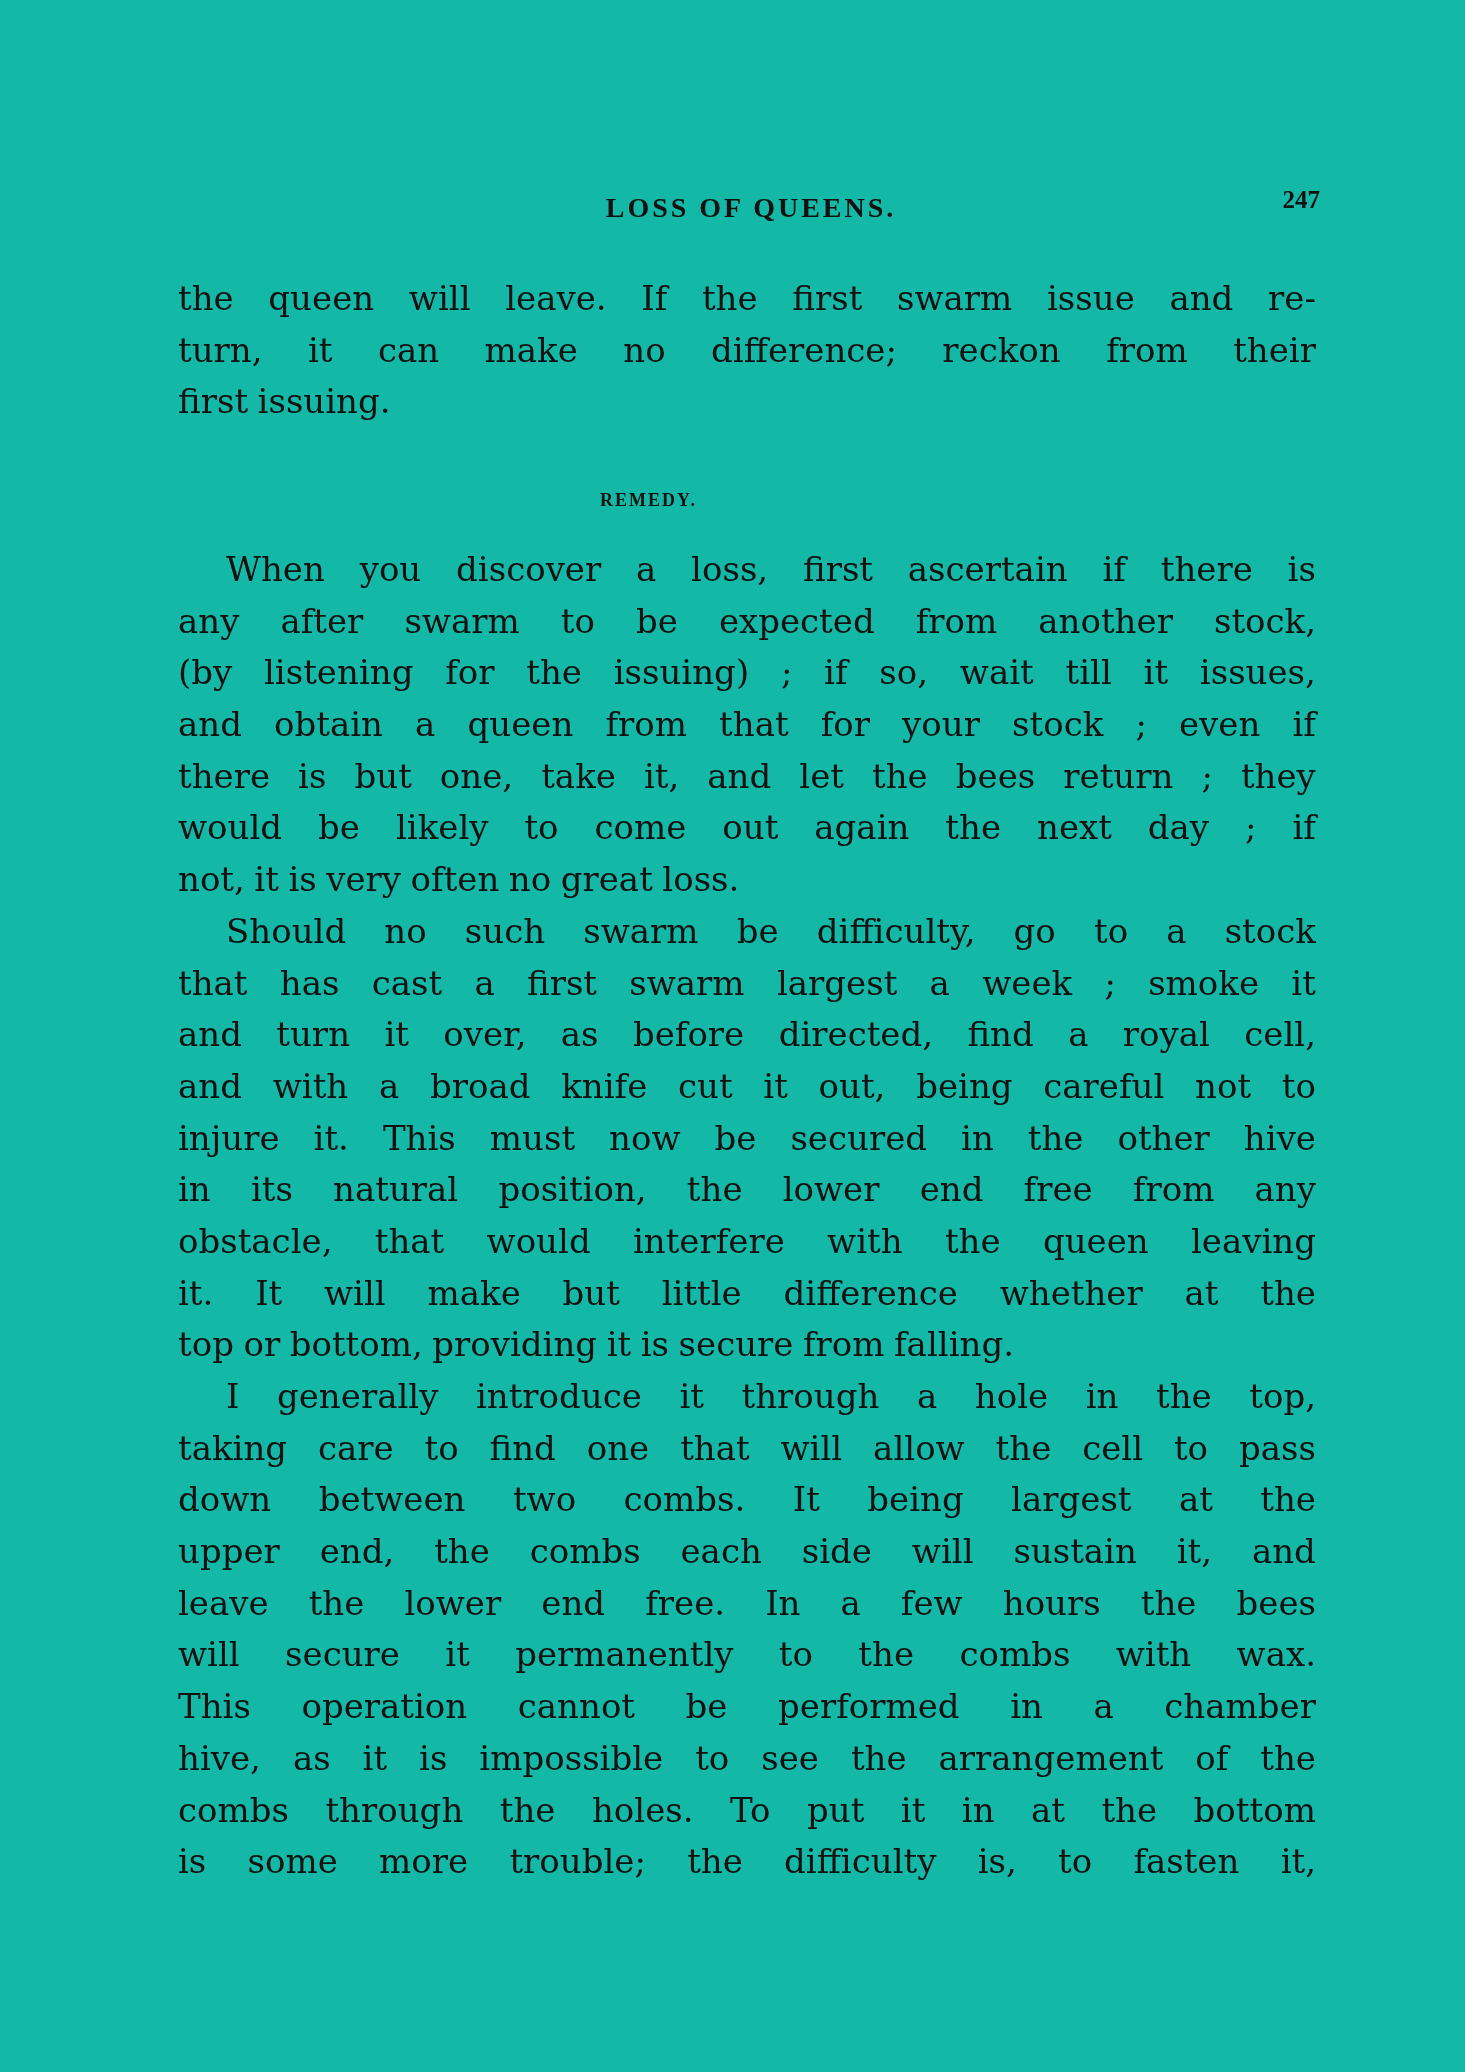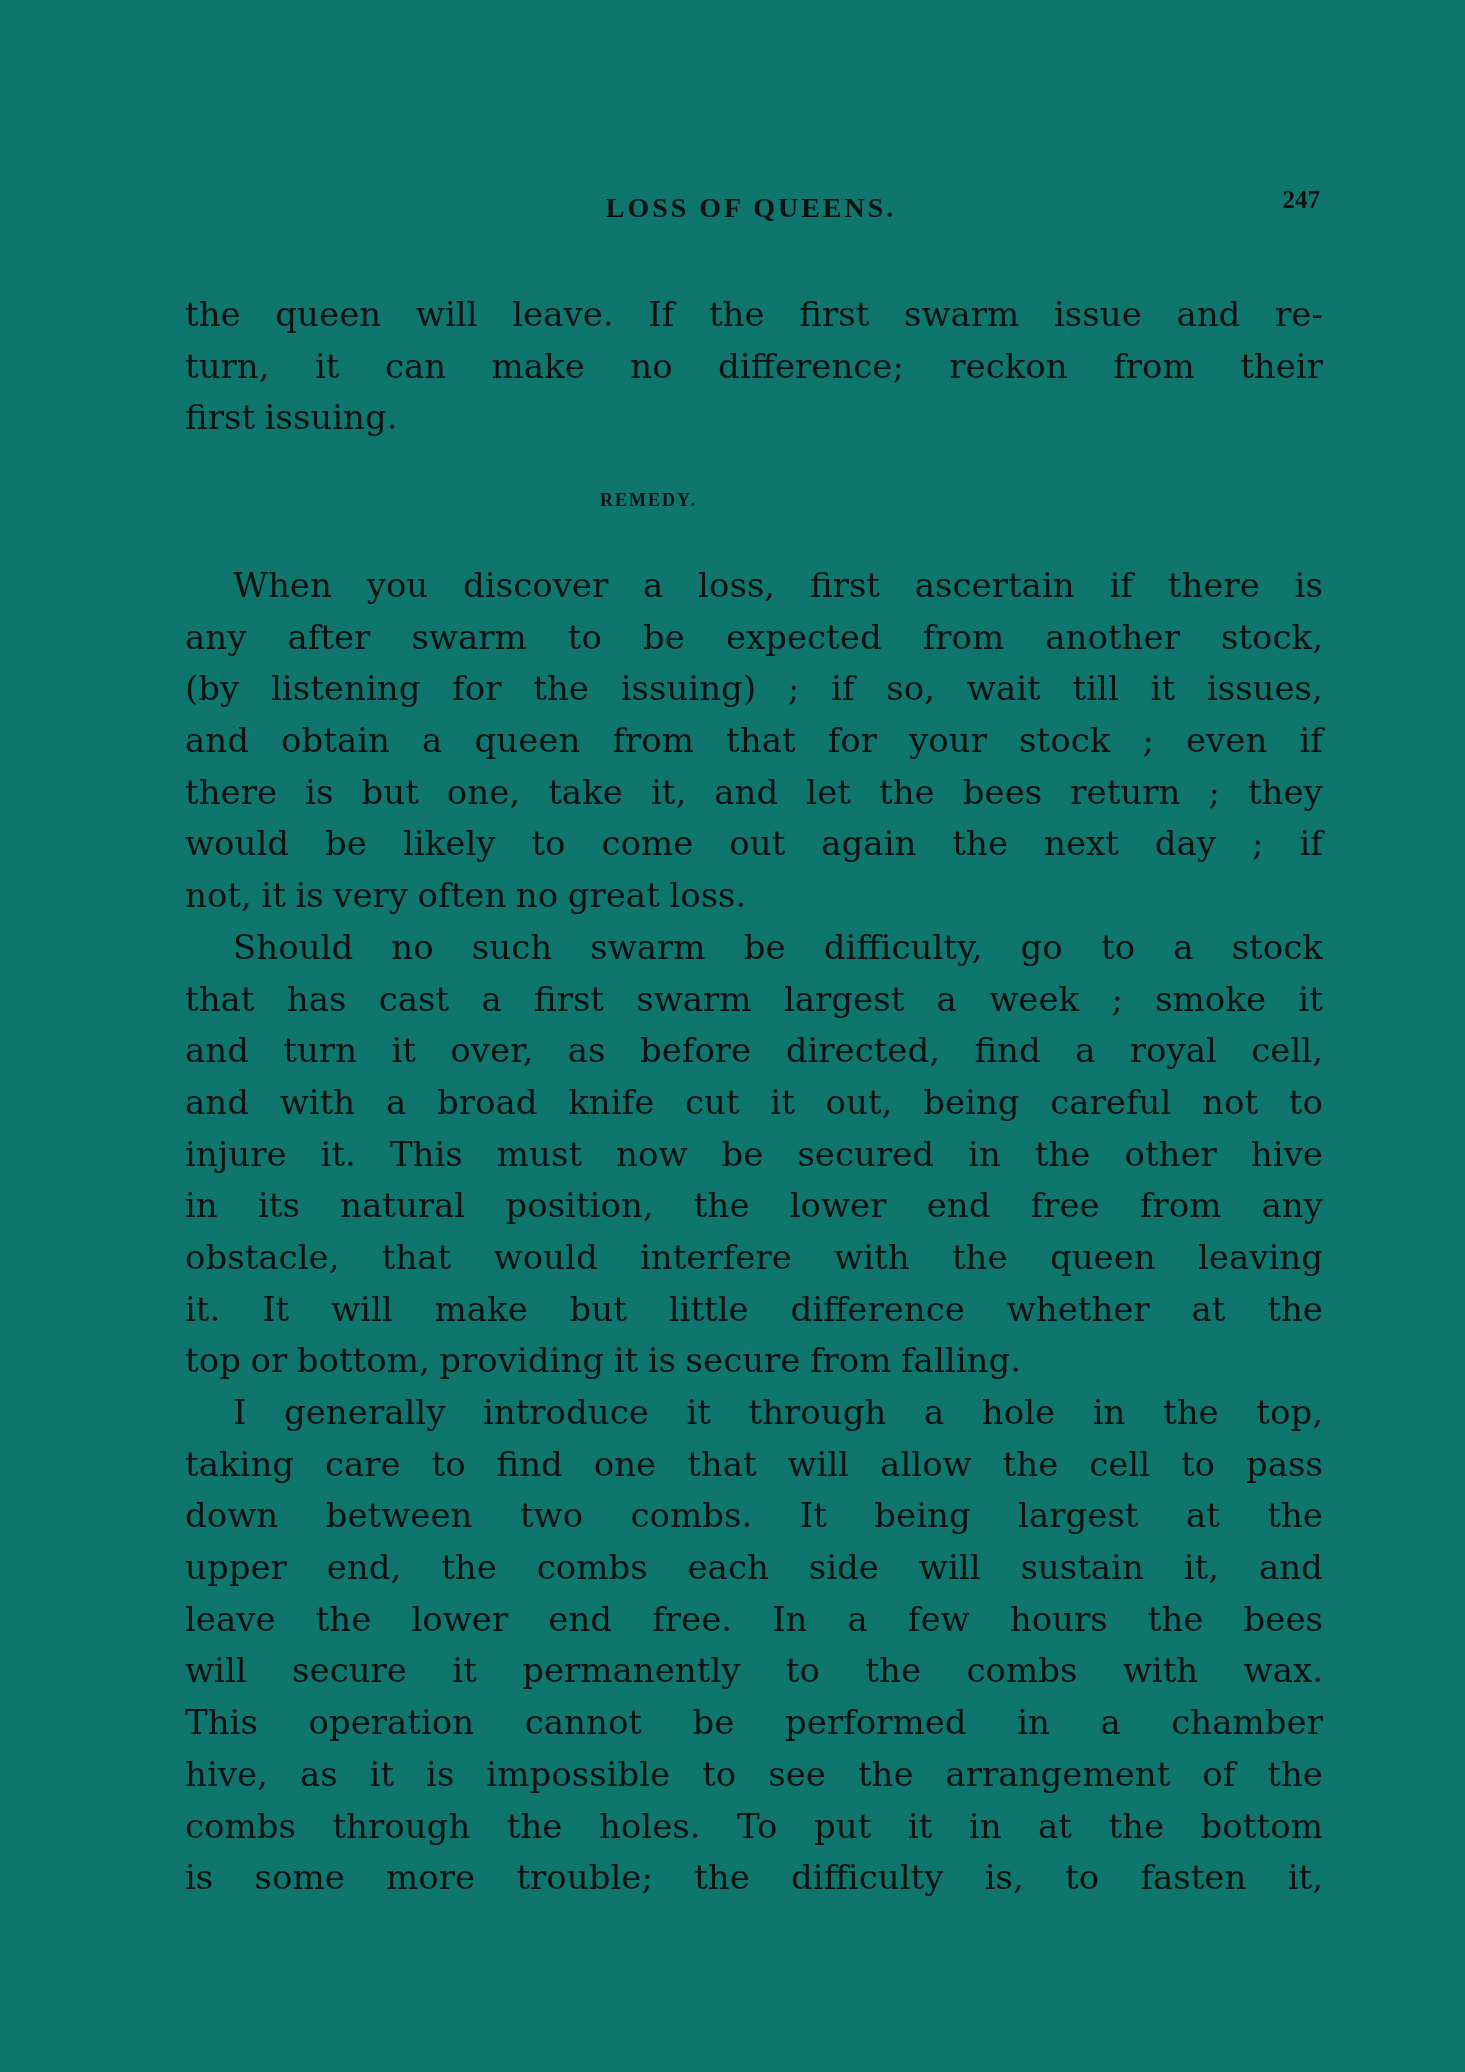--- a/index.html
+++ b/index.html
@@ -1,25 +1,25 @@
 <!DOCTYPE html>
 <html><head>
 <meta charset="utf-8">
 <style>
   html, body { margin: 0; padding: 0; background: #ffffff; }
   body { width: 1465px; height: 2072px; position: relative; overflow: hidden;
          font-family: "DejaVu Serif", "Liberation Serif", serif; color: #111111; }
-  .page { position: absolute; left: 0; top: 0; width: 1465px; height: 2072px; background: #0f766e; }
+  .page { position: absolute; left: 0; top: 0; width: 1465px; height: 2072px; background: #14b8a6; }
   .running-head { position: absolute; top: 188px; left: 182px; width: 1138px; height: 50px; }
   .running-title { position: absolute; left: 0; right: 0; text-align: center; top: 4px;
                    font-family: "Liberation Serif", serif; font-weight: bold; font-size: 28px;
                    letter-spacing: 3px; }
   .page-number { position: absolute; right: 0; top: -2px; font-family: "Liberation Serif", serif;
                  font-weight: bold; font-size: 25px; }
-  .text-block { position: absolute; left: 185px; width: 1138px; margin-top: 16px; }
+  .text-block { position: absolute; left: 178px; width: 1138px; }
   .section-heading { position: absolute; top: 490px; left: 0; width: 1297px; text-align: center;
                      font-family: "Liberation Serif", serif; font-weight: bold; font-size: 18px;
                      letter-spacing: 2px; }
   .jline { display: flex; justify-content: space-between; height: 51.7px; line-height: 51.7px;
            font-size: 34px; white-space: nowrap; }
   .jline.last { justify-content: flex-start; gap: 0.28em; }
   .jline.indent { padding-left: 48px; }
 </style>
 </head>
 <body>

